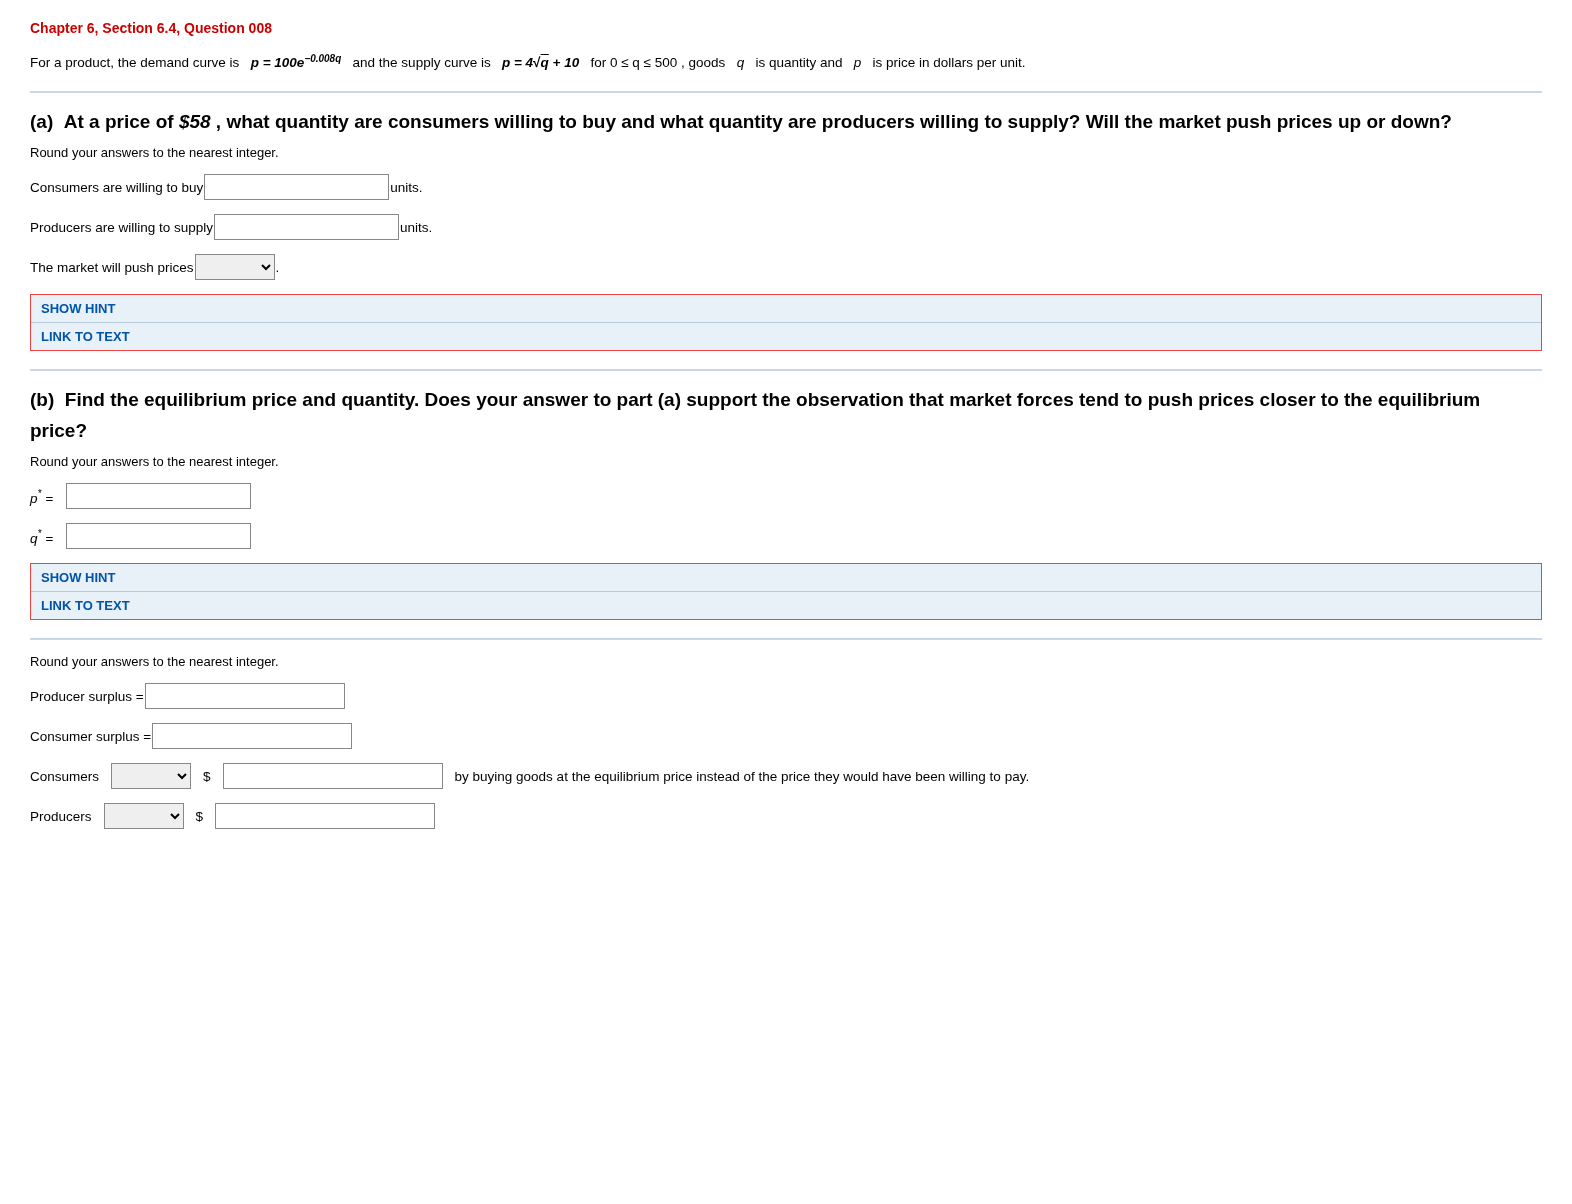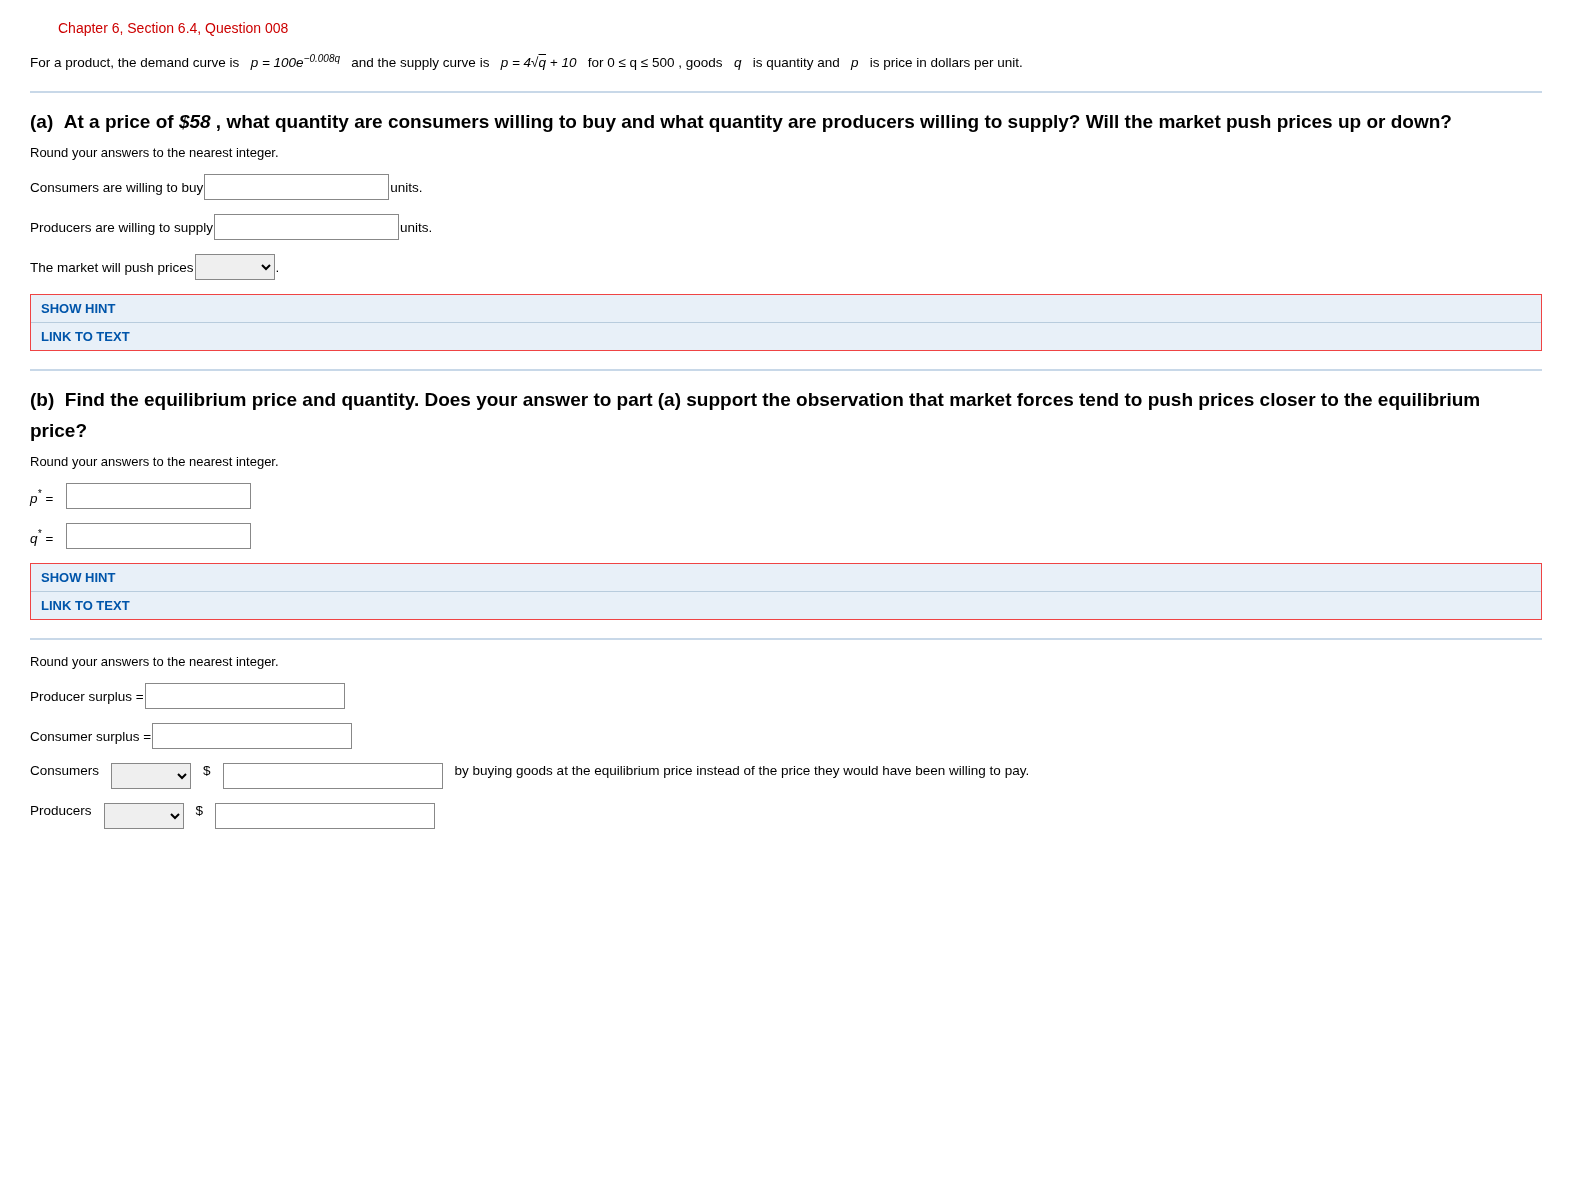--- a/index.html
+++ b/index.html
@@ -6,24 +6,23 @@
     body {
       font-family: Arial, sans-serif;
       font-size: 14px;
       background: #fff;
       color: #000;
       padding: 20px 30px;
       max-width: 1572px;
     }
     .chapter-title {
       color: #cc0000;
-      font-weight: normal;
+      font-weight: bold;
       font-size: 14px;
       margin-bottom: 14px;
-      margin-left: 28px;
     }
     .problem-intro {
       margin-bottom: 18px;
       line-height: 1.6;
       font-size: 13.5px;
     }
     .divider {
       border: none;
       border-top: 2px solid #c8d8e8;
       margin: 10px 0 14px 0;
@@ -87,24 +86,26 @@
     .eq-field .math-label {
       font-style: italic;
       font-size: 13.5px;
       min-width: 30px;
     }
     sup {
       font-size: 10px;
     }
     .math {
       font-style: italic;
+      font-weight: bold;
     }
     .bold { font-weight: bold; }
     .consumers-row {
       display: flex;
+      align-items: center;
       gap: 12px;
       margin-bottom: 14px;
       font-size: 13.5px;
     }
     .consumers-row select {
       border: 1px solid #888;
       height: 26px;
       width: 80px;
       font-size: 13px;
     }

